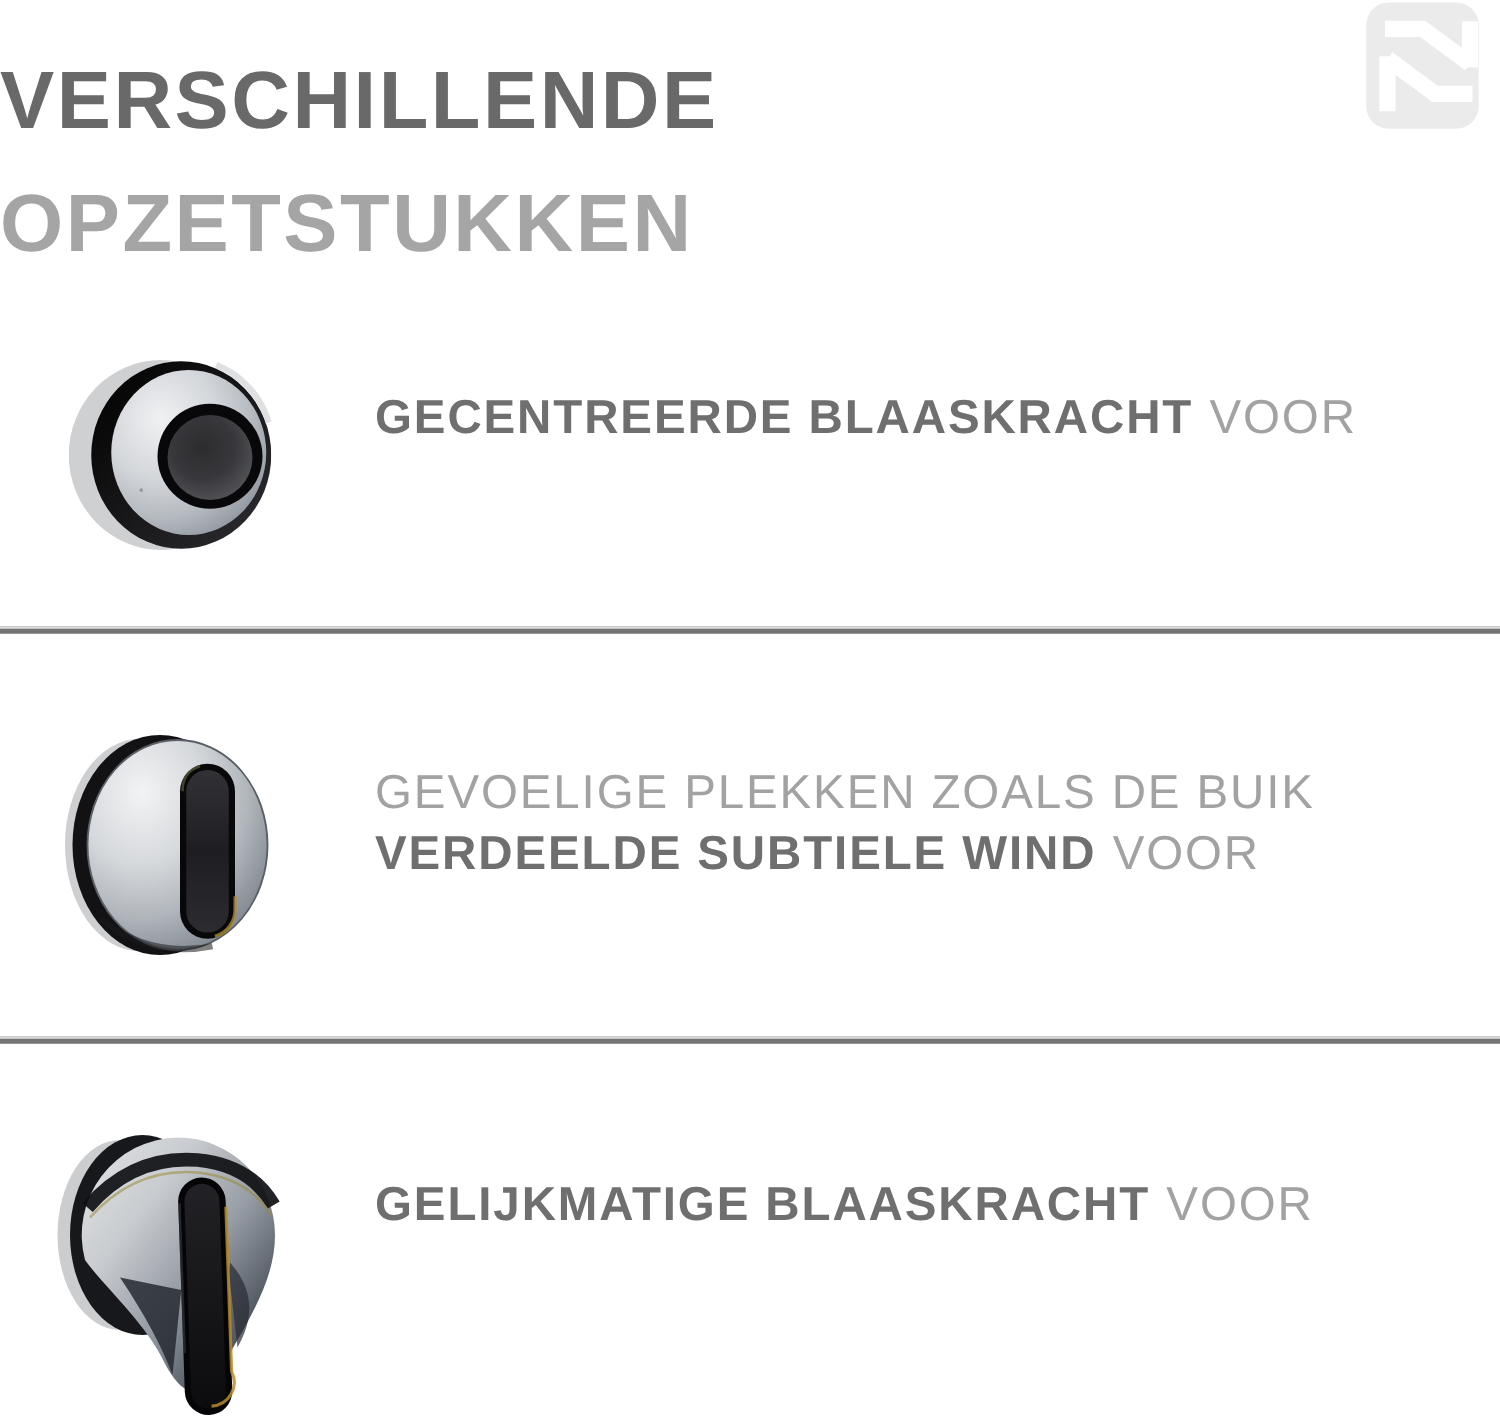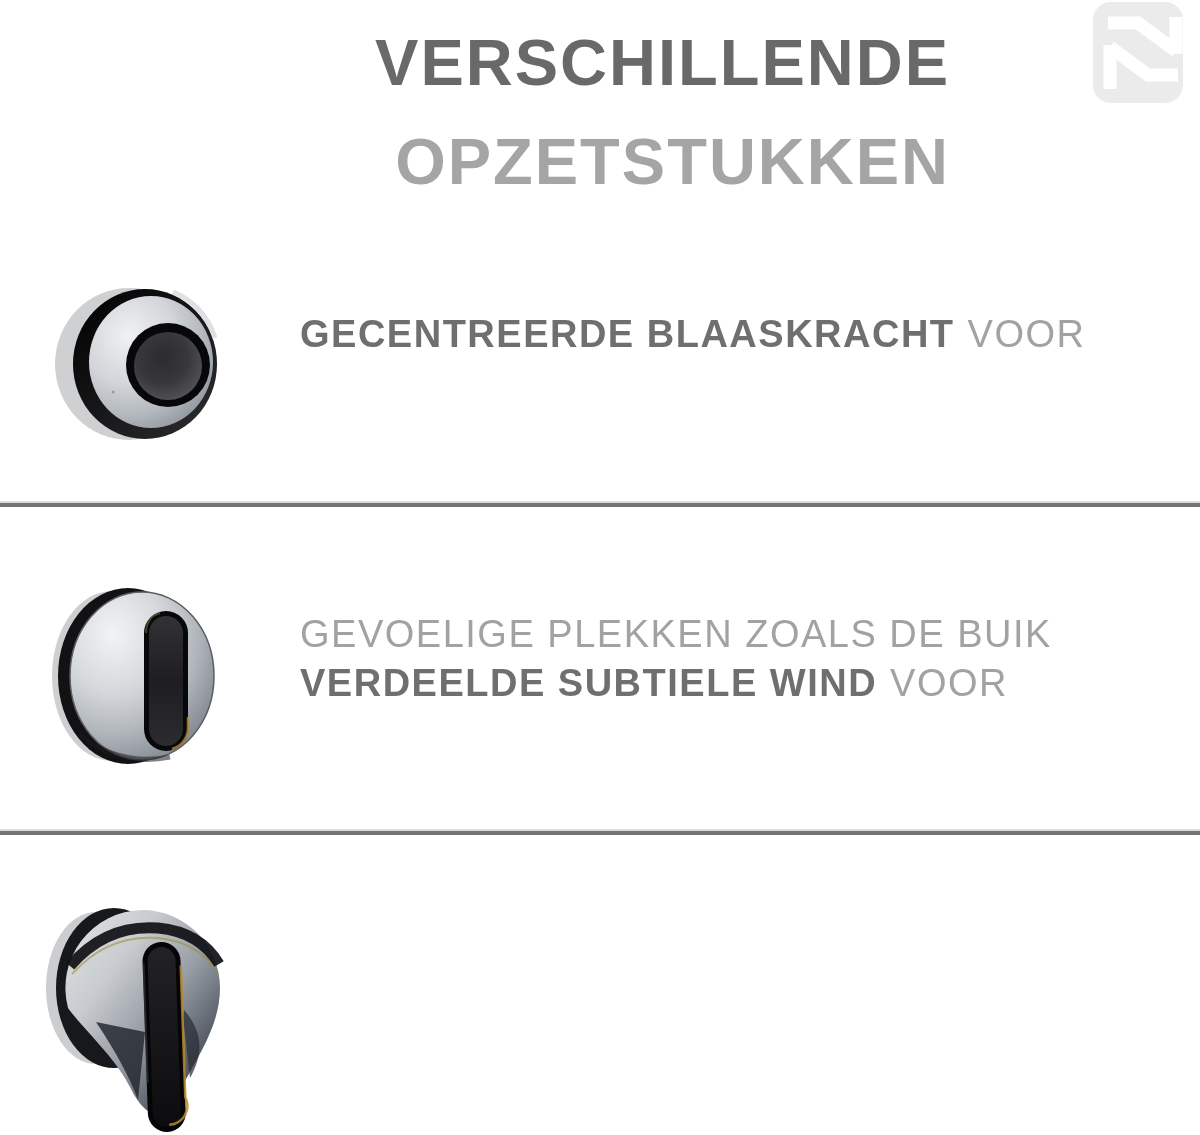--- a/index.html
+++ b/index.html
@@ -16,22 +16,22 @@
   html,body{margin:0;padding:0;background:#fff;}
   .canvas{
     position:relative;
     width:1200px;height:1135px;
     background:var(--page-bg);
     overflow:hidden;
     font-family:"Liberation Sans","DejaVu Sans",sans-serif;
   }
   
   .title-block{
-    position:absolute;top:28px;left:0;width:950px;
-    text-align:right;
+    position:absolute;top:45px;left:0;width:950px;
+    text-align:left;
   }
   .title-line{
     font-weight:700;
     font-size:65px;
     line-height:70px;
     letter-spacing:2px;
   }
   .title-line.l1{color:var(--title-dark);}
   .title-line.l2{color:var(--title-light);margin-top:29px;}
   .logo{
@@ -180,15 +180,16 @@
       <path d="M142,108 C158,126 164,148 148,176 L141,116 Z" fill="#262a31" opacity="0.7"></path>
       <g transform="rotate(-2 122 130)">
         <rect x="103" y="40" width="38" height="190" rx="19" fill="#050507"></rect>
         <rect x="108" y="45" width="28" height="180" rx="14" fill="url(#n3slot)"></rect>
         <path d="M141,64 V196 a19 19 0 0 1 -17,27" stroke="#b9892c" stroke-width="2.5" fill="none" opacity="0.85"></path>
         <path d="M104,60 V180" stroke="#45464c" stroke-width="2" opacity="0.5"></path>
       </g>
     </svg>
   </div>
   <div class="row-text text-3">
+    <p><strong>GELIJKMATIGE BLAASKRACHT</strong><span class="voor">VOOR</span></p>
   </div>
 
 </div>
 
 </body></html>

